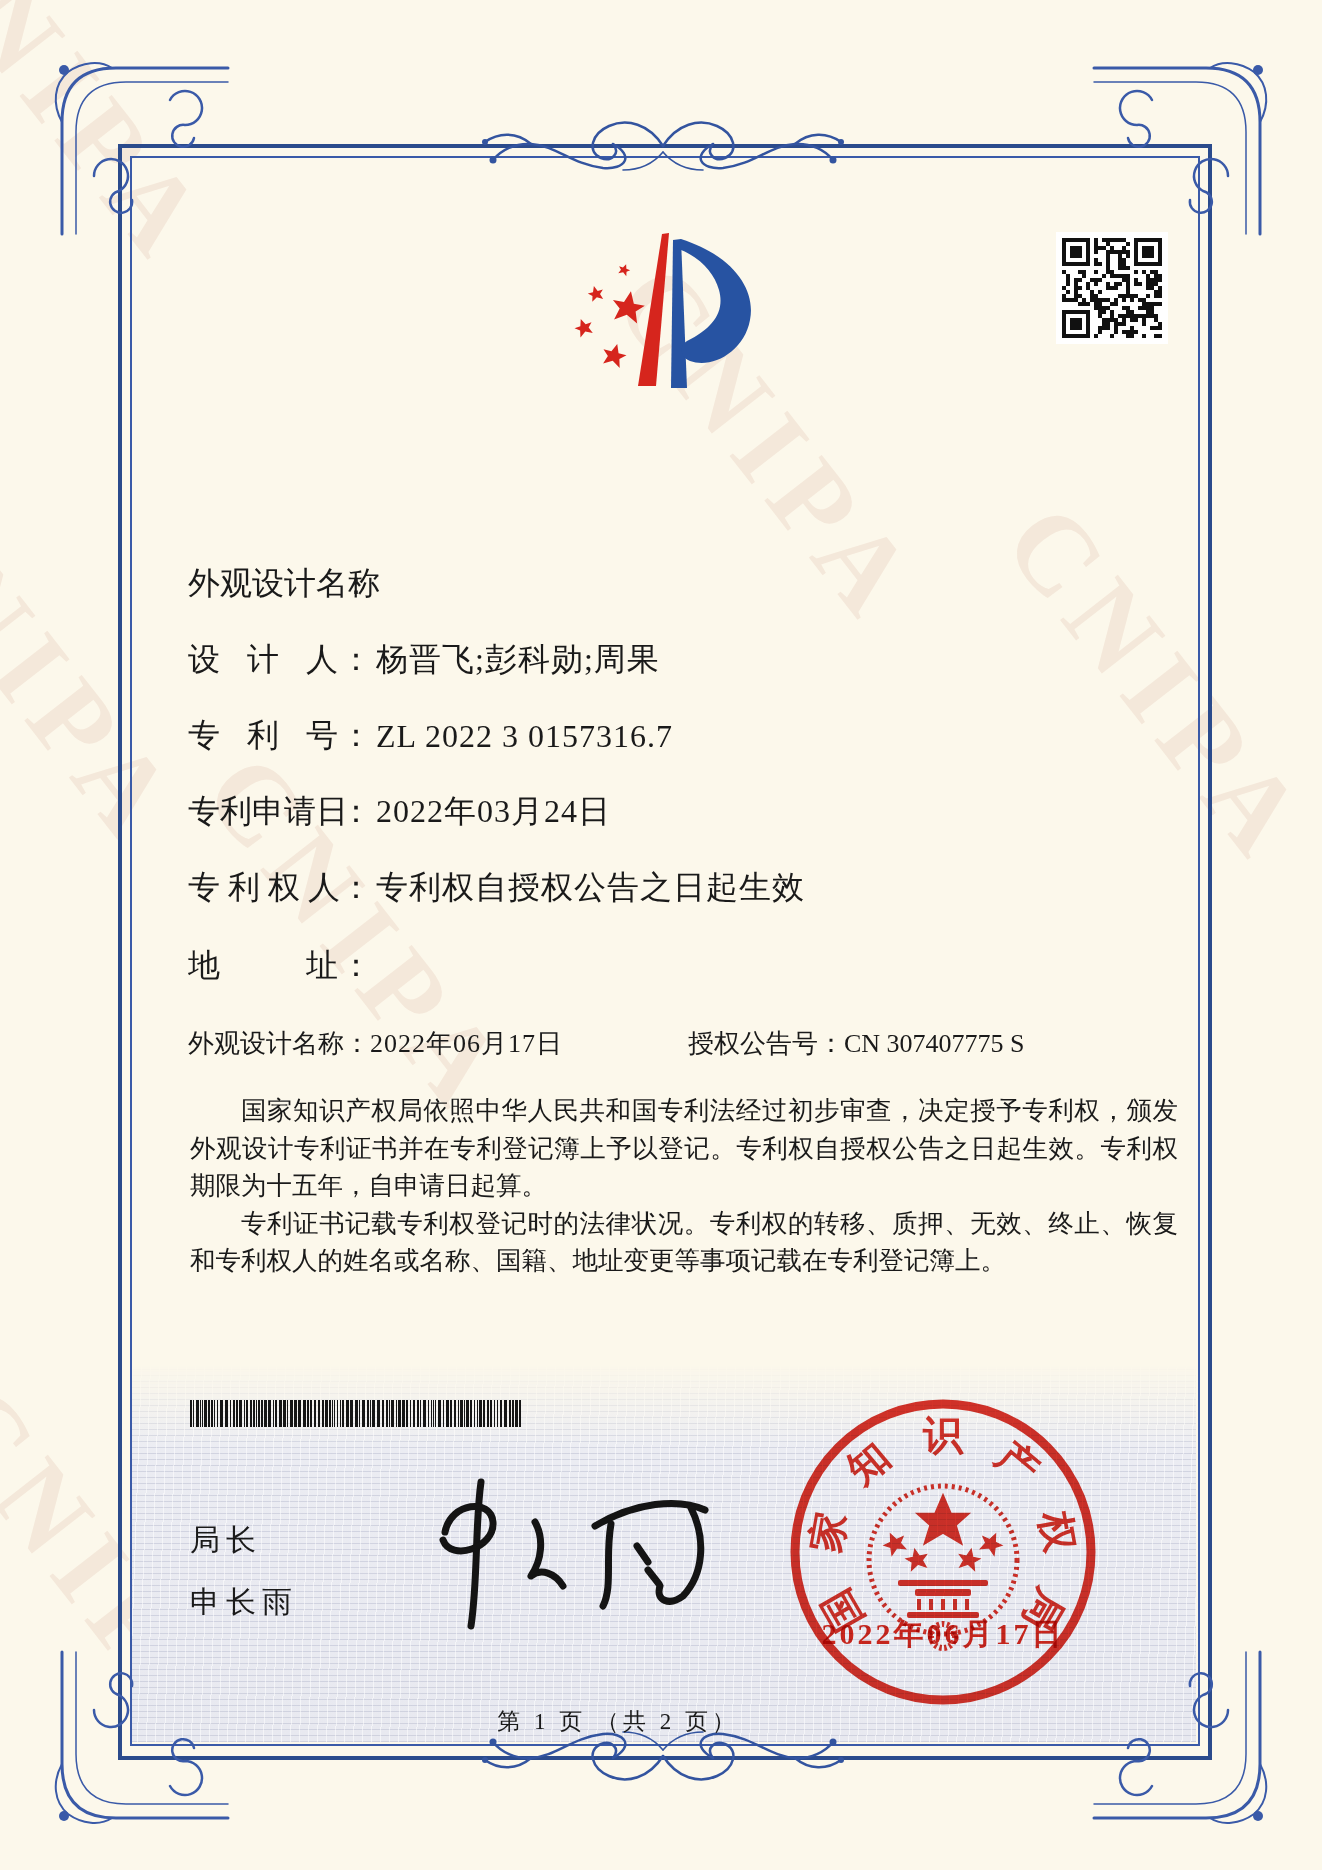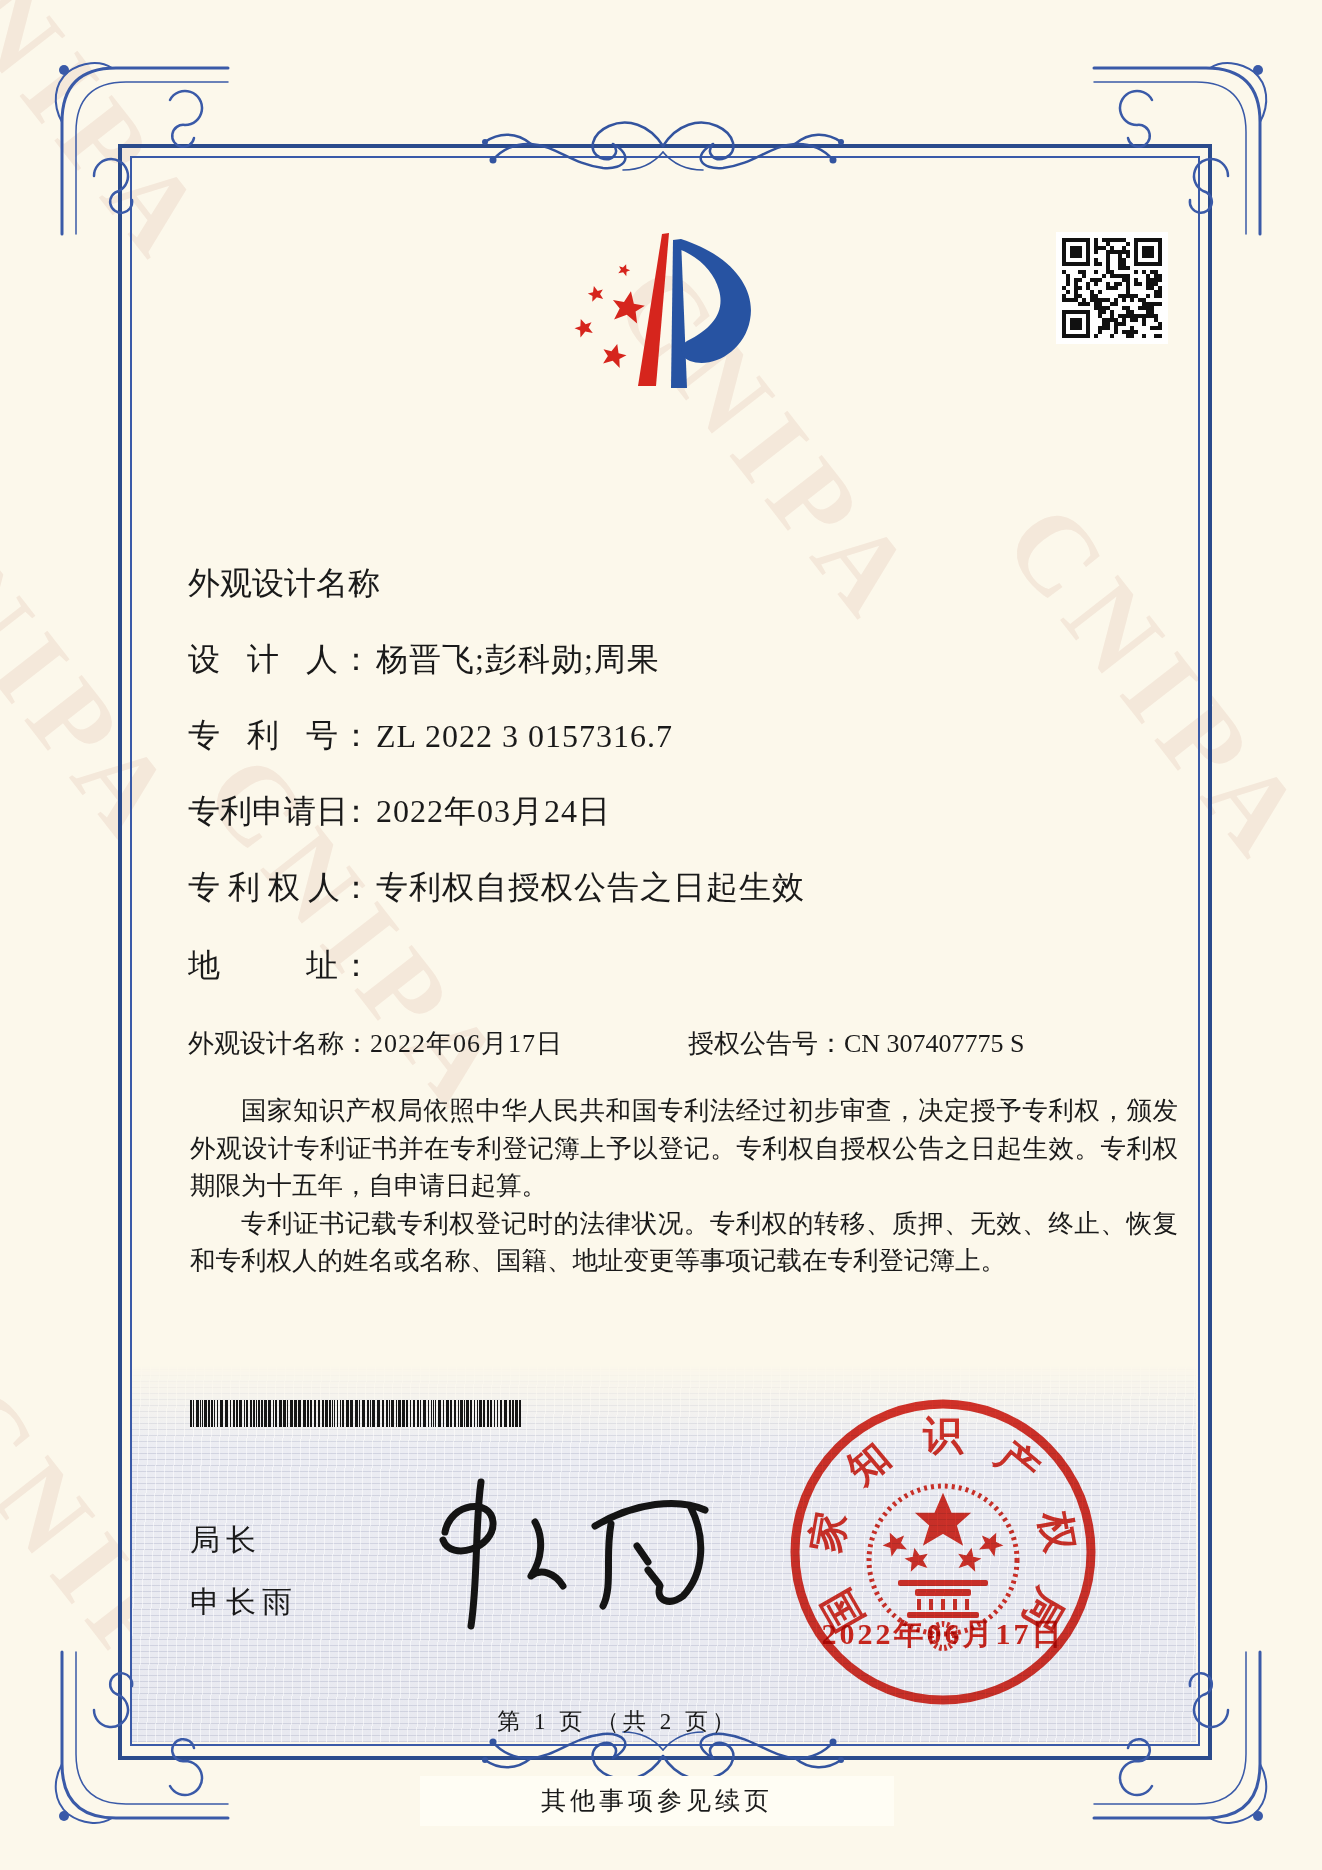--- a/index.html
+++ b/index.html
@@ -670,15 +670,14 @@
       <rect x="-2" y="47" width="4" height="11" stroke="none"></rect>
       <rect x="10" y="47" width="4" height="11" stroke="none"></rect>
       <rect x="22" y="47" width="4" height="11" stroke="none"></rect>
       <rect x="-36" y="60" width="72" height="6" rx="2" stroke="none"></rect>
       <circle cx="0" cy="84" r="12" fill="none" stroke-width="6" stroke-dasharray="2.5,2.5"></circle>
     </g>
   </svg>
   <div class="seal-date">2022年06月17日</div>
 
   <div class="page-info">第 1 页 （共 2 页）</div>
-  <div class="note-band">其他事项参见续页</div>
 
 </div>
 
 </body></html>

